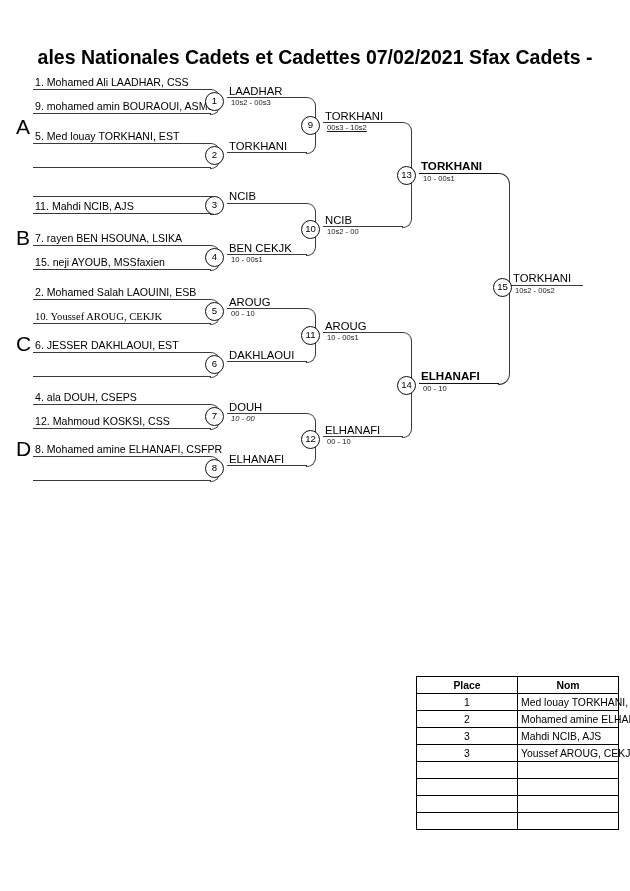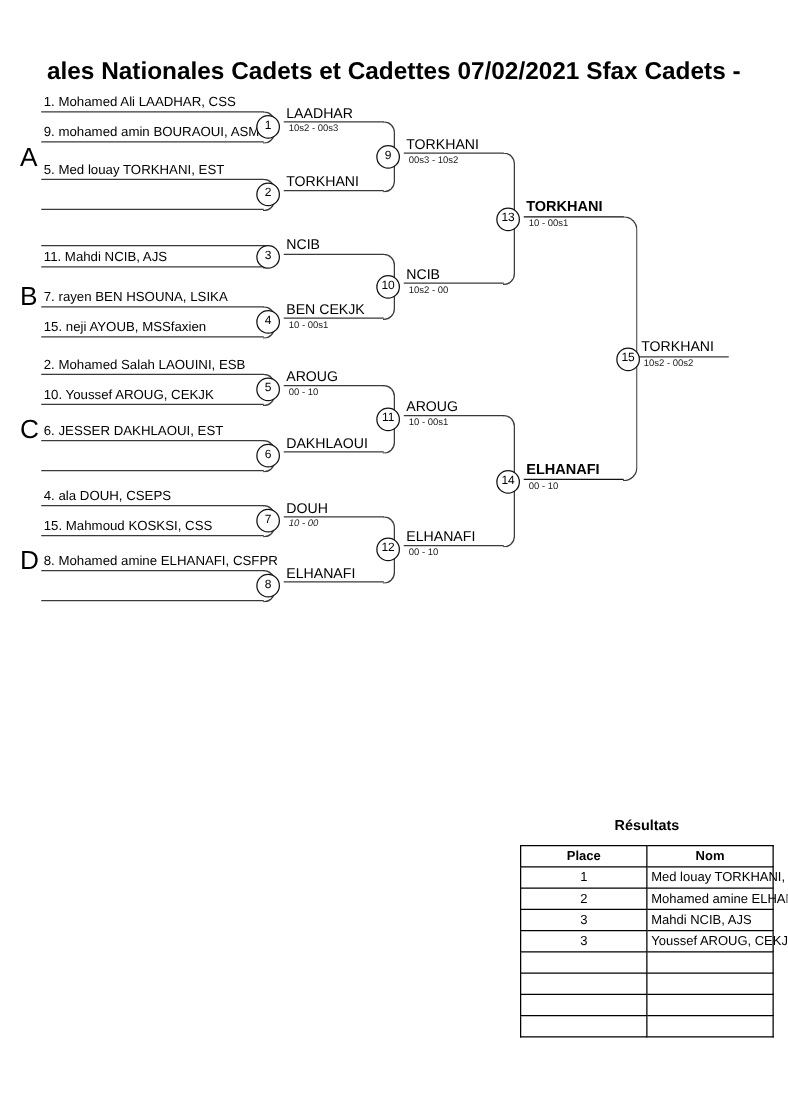--- a/index.html
+++ b/index.html
@@ -144,31 +144,31 @@
   <div class="pname" style="left:35px;top:201px;">11. Mahdi NCIB, AJS</div>
   <div class="hline" style="left:33px;top:213px;width:178px;"></div>
 
   <div class="pname" style="left:35px;top:233px;">7. rayen BEN HSOUNA, LSIKA</div>
   <div class="hline" style="left:33px;top:245px;width:178px;"></div>
   <div class="pname" style="left:35px;top:257px;">15. neji AYOUB, MSSfaxien</div>
   <div class="hline" style="left:33px;top:269px;width:178px;"></div>
 
   <div class="pname" style="left:35px;top:287px;">2. Mohamed Salah LAOUINI, ESB</div>
   <div class="hline" style="left:33px;top:299px;width:178px;"></div>
-  <div class="pname" style="left:35px;top:311px;">10. Youssef AROUG, CEKJK</div>
+  <div class="pname" style="left:35px;top:311px;font-family:Liberation Serif, serif;">10. Youssef AROUG, CEKJK</div>
   <div class="hline" style="left:33px;top:323px;width:178px;"></div>
 
   <div class="pname" style="left:35px;top:340px;">6. JESSER DAKHLAOUI, EST</div>
   <div class="hline" style="left:33px;top:352px;width:178px;"></div>
   <div class="pname" style="left:35px;top:364px;"></div>
   <div class="hline" style="left:33px;top:376px;width:178px;"></div>
 
   <div class="pname" style="left:35px;top:392px;">4. ala DOUH, CSEPS</div>
   <div class="hline" style="left:33px;top:404px;width:178px;"></div>
-  <div class="pname" style="left:35px;top:416px;">15. Mahmoud KOSKSI, CSS</div>
+  <div class="pname" style="left:35px;top:416px;">12. Mahmoud KOSKSI, CSS</div>
   <div class="hline" style="left:33px;top:428px;width:178px;"></div>
 
   <div class="pname" style="left:35px;top:444px;">8. Mohamed amine ELHANAFI, CSFPR</div>
   <div class="hline" style="left:33px;top:456px;width:178px;"></div>
   <div class="pname" style="left:35px;top:468px;"></div>
   <div class="hline" style="left:33px;top:480px;width:178px;"></div>
 
   <div class="brk" style="left:210px;top:89px;height:24px;"></div>
   <div class="node" style="left:205px;top:92px;">1</div>
   <div class="wname" style="left:229px;top:85px;">LAADHAR</div>
@@ -214,21 +214,21 @@
   <div class="brk" style="left:210px;top:456px;height:24px;"></div>
   <div class="node" style="left:205px;top:459px;">8</div>
   <div class="wname" style="left:229px;top:453px;">ELHANAFI</div>
   <div class="hline" style="left:227px;top:465px;width:80px;"></div>
   <div class="score" style="left:231px;top:467px;"></div>
 
   <div class="brk" style="left:306px;top:97px;height:55px;"></div>
   <div class="node" style="left:301px;top:116px;">9</div>
   <div class="wname" style="left:325px;top:110px;">TORKHANI</div>
   <div class="hline" style="left:323px;top:122px;width:80px;"></div>
-  <div class="score" style="left:327px;top:124px;">00s3 - 10s2</div>
+  <div class="score" style="left:327px;top:124px;text-decoration:underline;">00s3 - 10s2</div>
 
   <div class="brk" style="left:306px;top:203px;height:51px;"></div>
   <div class="node" style="left:301px;top:220px;">10</div>
   <div class="wname" style="left:325px;top:214px;">NCIB</div>
   <div class="hline" style="left:323px;top:226px;width:80px;"></div>
   <div class="score" style="left:327px;top:228px;">10s2 - 00</div>
 
   <div class="brk" style="left:306px;top:308px;height:53px;"></div>
   <div class="node" style="left:301px;top:326px;">11</div>
   <div class="wname" style="left:325px;top:320px;">AROUG</div>
@@ -252,21 +252,20 @@
   <div class="wname bold" style="left:421px;top:370px;">ELHANAFI</div>
   <div class="hline dark" style="left:419px;top:383px;width:80px;"></div>
   <div class="score" style="left:423px;top:385px;">00 - 10</div>
 
   <div class="brk" style="left:498px;top:173px;height:210px;border-radius:0 11px 11px 0;width:11px;"></div>
   <div class="node" style="left:493px;top:278px;">15</div>
   <div class="wname" style="left:513px;top:272px;">TORKHANI</div>
   <div class="hline" style="left:511px;top:285px;width:72px;"></div>
   <div class="score" style="left:515px;top:287px;">10s2 - 00s2</div>
 
-  <div class="res-title">Résultats</div>
   <table class="results">
     <thead>
       <tr>
         <th class="place">Place</th>
         <th class="nom">Nom</th>
       </tr>
     </thead>
     <tbody>
       <tr>
         <td class="place">1</td>

